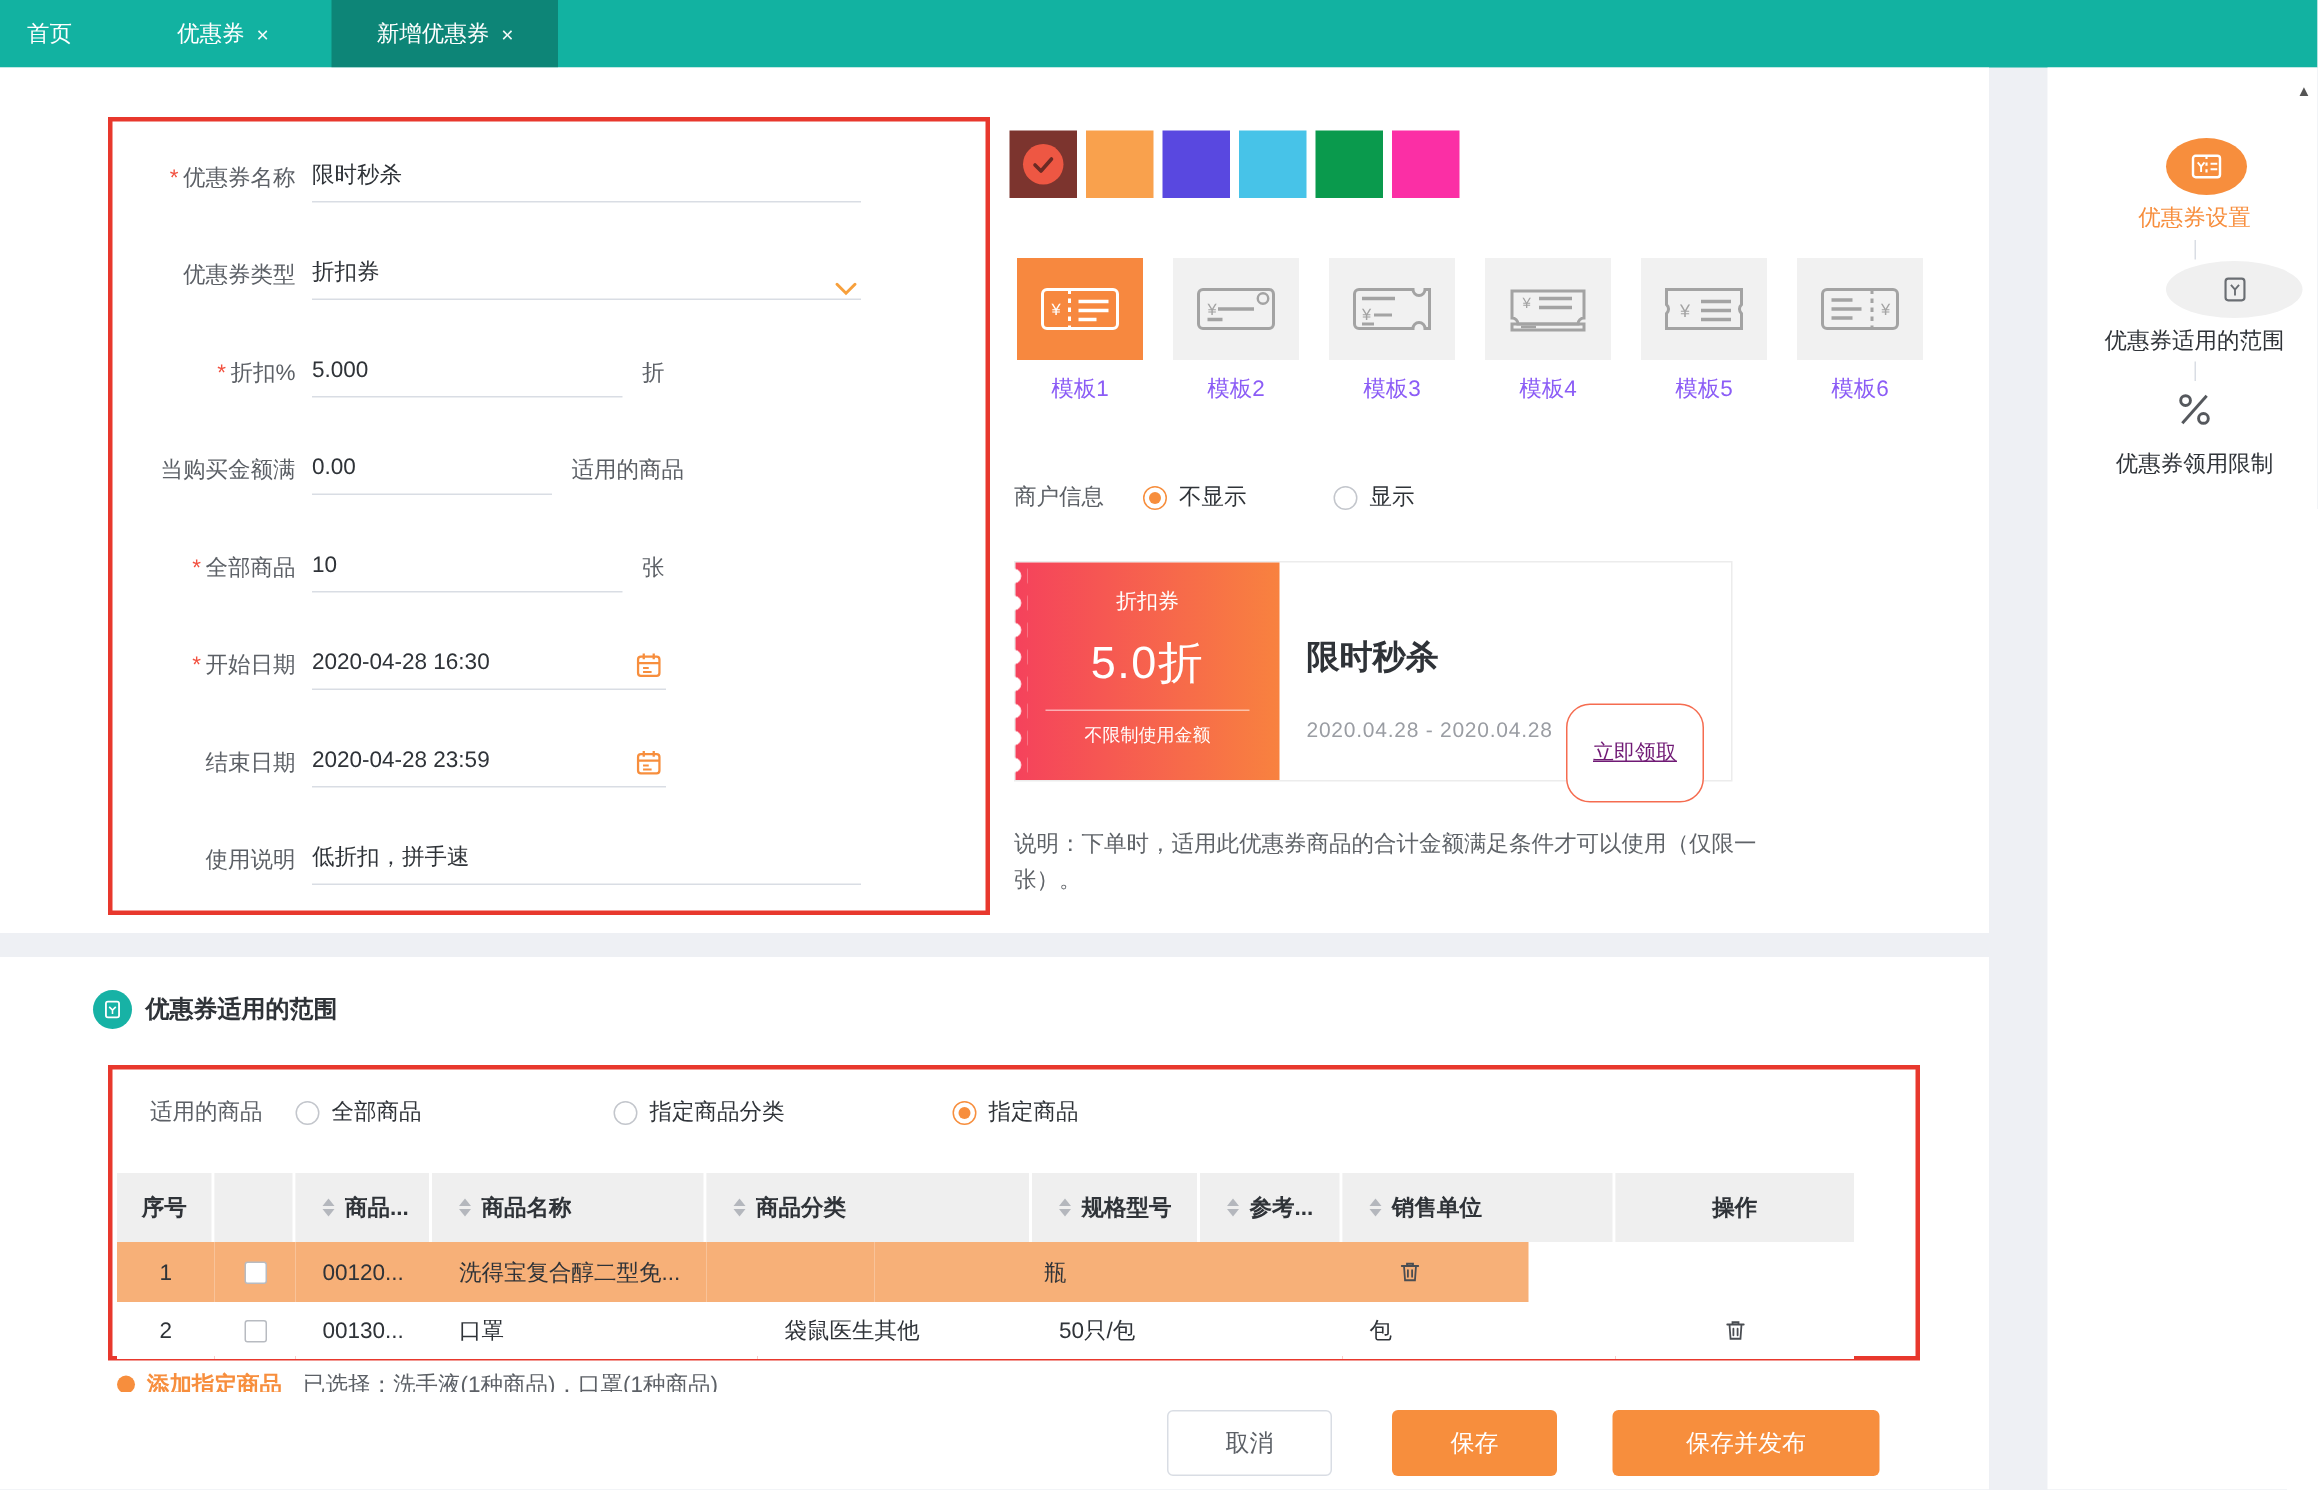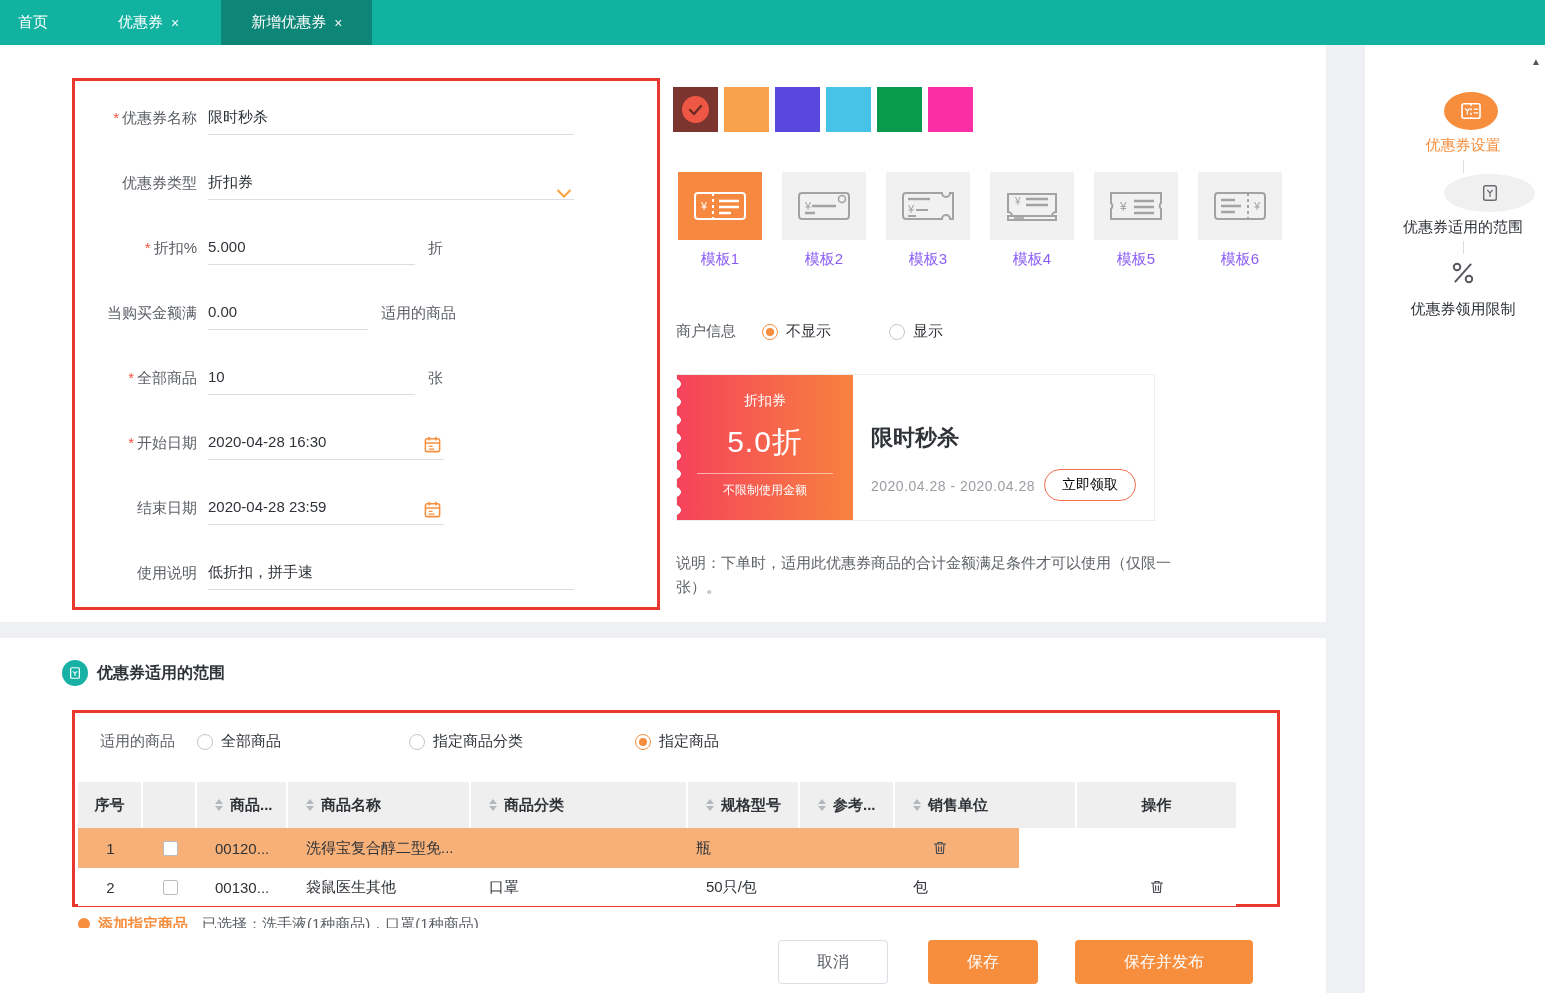--- a/index.html
+++ b/index.html
@@ -63,21 +63,21 @@
   .pv-left { position:relative; width:176px; height:100%; background:linear-gradient(90deg,#f5425c,#f8823f); color:#fff; text-align:center; padding-top:17px; }
   .pv-scallop { position:absolute; left:-1px; top:0; width:9px; height:100%;
     background-image:radial-gradient(circle 5px at 0 9px,#fff 4.6px,rgba(255,255,255,0) 5px); background-size:9px 18px; background-repeat:repeat-y; }
   .pv-type { font-size:14px; }
   .pv-discount { font-size:30px; margin-top:12px; letter-spacing:1px; }
   .pv-line { width:136px; margin:10px auto 0; border-top:1px solid rgba(255,255,255,.55); }
   .pv-limit { font-size:12px; margin-top:8px; }
   .pv-right { position:relative; flex:1; }
   .pv-title { position:absolute; left:18px; top:48px; font-size:22px; font-weight:bold; color:#2f3338; }
   .pv-dates { position:absolute; left:18px; top:103px; font-size:14px; color:#9a9da3; letter-spacing:.5px; }
-  .pv-claim { position:absolute; right:18px; top:94px; border:1px solid #f56c50; color:#000000; font-size:14px; padding:6px 17px; border-radius:16px; background:#fff; cursor:pointer; }
+  .pv-claim { position:absolute; right:18px; top:94px; border:1px solid #f56c50; color:#701a75; font-size:14px; padding:23px 17px; border-radius:16px; background:#fff; cursor:pointer;text-decoration:underline; }
 
   .note { position:absolute; left:676px; top:551px; width:534px; font-size:15px; line-height:24px; color:#5f6368; }
 
   
   .step-circle { position:absolute; width:38px; height:38px; border-radius:50%; display:flex; align-items:center; justify-content:center; }
   .step-circle.c1 { left:1444px; top:92px;  background:#f78e3d; }
   .step-circle.c2 { left:1444px; top:174px; background:#f0f0f0; }
   .step-icon3 { position:absolute; left:1448px; top:258px; width:30px; height:30px; display:flex; align-items:center; justify-content:center; }
   .step-label { position:absolute; left:1388px; width:150px; text-align:center; font-size:15px; color:#2f3338; }
   .step-label.l1 { top:136px; color:#f78e3d; }
@@ -474,25 +474,25 @@
     <div class="trow r2">
       <div class="td c0 center">
           <span>2</span>
         </div>
       <div class="td c1 center">
           <span class="cbox"></span>
         </div>
       <div class="td c2">
           <span>00130...</span>
         </div>
+      <div class="td c4">
+          <span>口罩</span>
+        </div>
       <div class="td c3">
           <span>袋鼠医生其他</span>
-        </div>
-      <div class="td c4">
-          <span>口罩</span>
         </div>
       <div class="td c5">
           <span>50只/包</span>
         </div>
       <div class="td c6">
           <span></span>
         </div>
       <div class="td c7">
           <span>包</span>
         </div>

